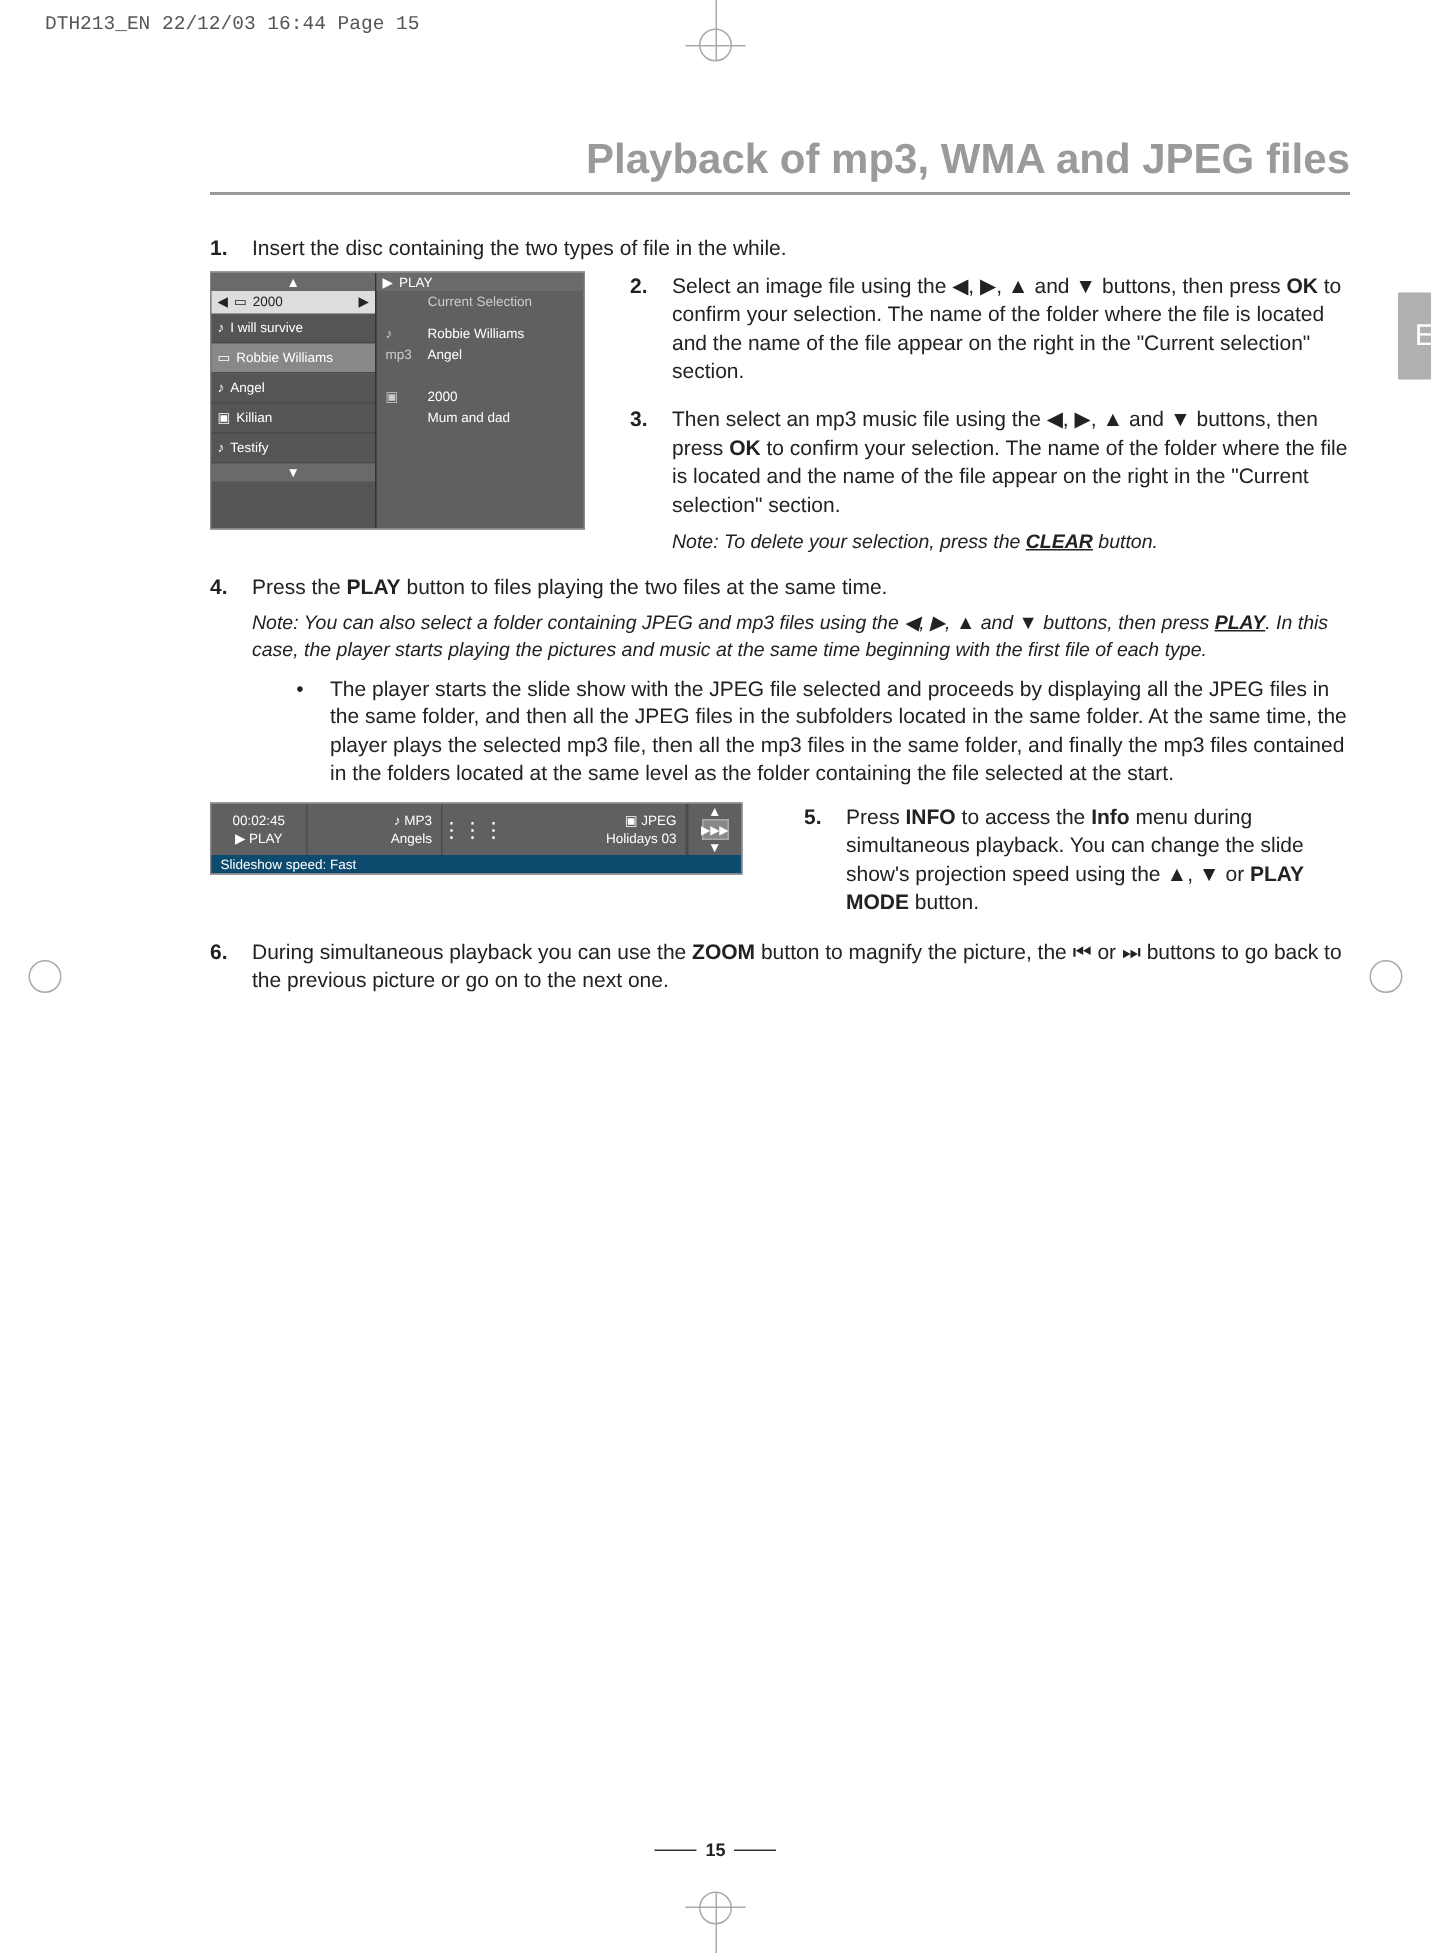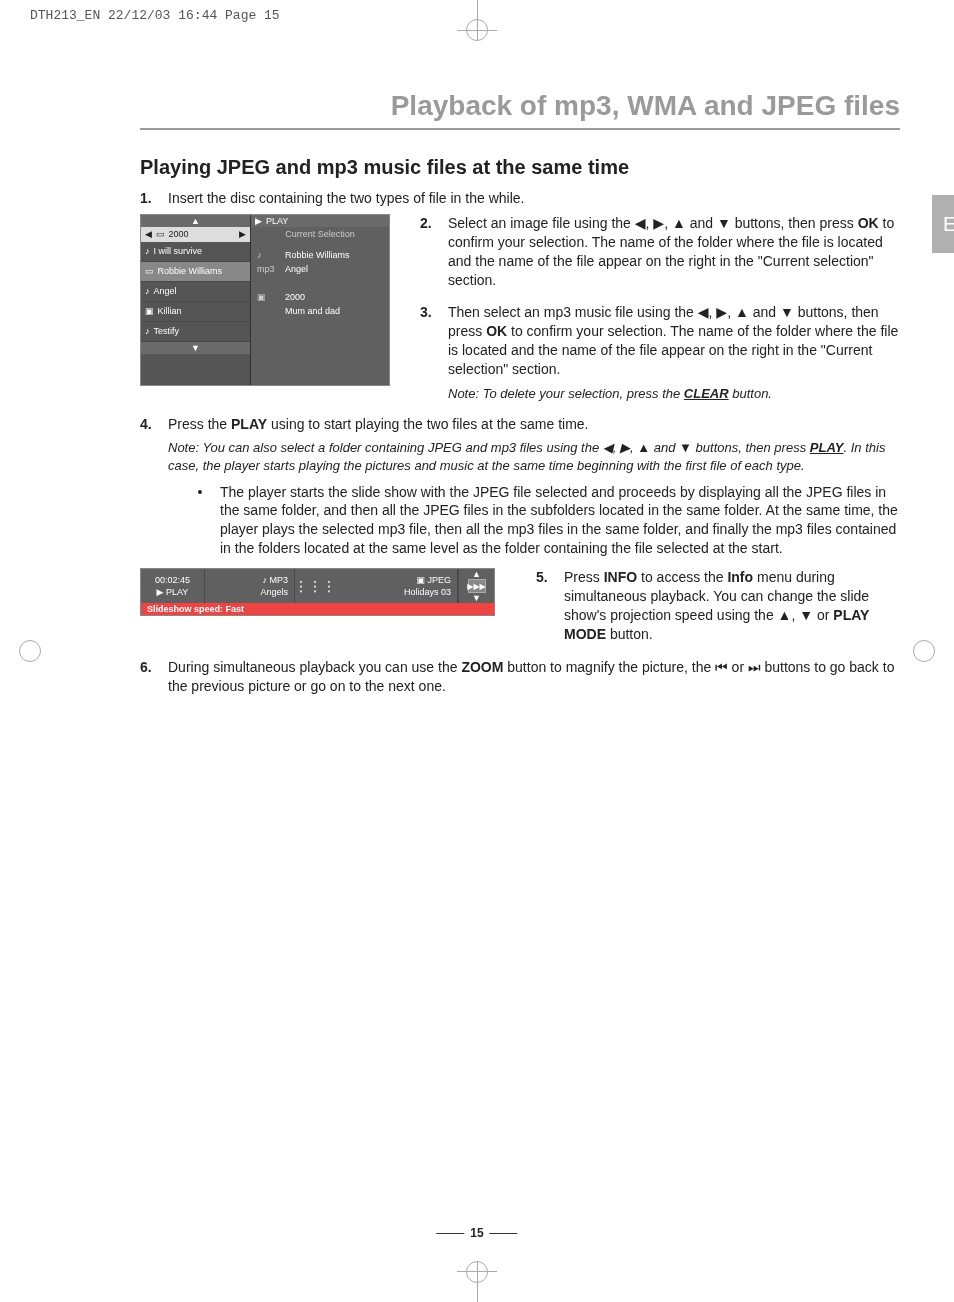--- a/index.html
+++ b/index.html
@@ -126,21 +126,21 @@
     color:#fff;
     font-size:9px;
     display:flex; flex-direction:column;
   }
   .fig2 .top { flex:1; display:flex; align-items:stretch; }
   .fig2 .cell { border-right:1px solid #4a4a4a; display:flex; flex-direction:column; justify-content:center; padding:2px 6px; gap:2px;align-items:flex-end; }
   .fig2 .cell.center { align-items:center; }
   .fig2 .grid { flex:none; width:40px; display:flex; align-items:center; justify-content:center; font-size:14px; }
   .fig2 .arrows { width:36px; display:flex; flex-direction:column; align-items:center; border-left:1px solid #4a4a4a; }
   .fig2 .arrows div { flex:1; display:flex; align-items:center; justify-content:center; }
-  .fig2 .bot { height:16px; background:#ef4444; display:flex; align-items:center; padding:0 6px;font-weight:bold; }
+  .fig2 .bot { height:16px; background:#0c4a6e; display:flex; align-items:center; padding:0 6px; }
   .fig2 .iconbox { background:#888; border:1px solid #aaa; width:18px; height:14px; display:inline-flex; align-items:center; justify-content:center; font-size:8px; }
   .pagenum { position:absolute; bottom:62px; left:50%; transform:translateX(-50%); font-weight:bold; font-size:12px; }
   .pagenum::before, .pagenum::after { content:""; display:inline-block; vertical-align:middle; width:28px; height:1px; background:#333; margin:0 6px; }
 </style>
 </head>
 <body>
 
 <div class="print-header">DTH213_EN  22/12/03  16:44  Page 15</div>
 
 <div class="crop-top">
@@ -153,21 +153,20 @@
     <div class="circle"></div>
   </div>
 <div class="crop-right">
     <div class="circle"></div>
   </div>
 
 <div class="page">
   <div class="lang-tab">EN</div>
   <div class="chapter-title">Playback of mp3, WMA and JPEG files</div>
 
-  <h2 class="section">Playing JPEG and mp3 music files at the same time</h2>
 
 
   <div class="numlist">
     <div class="numitem">
       <div class="num">1.</div>
       <div class="txt">Insert the disc containing the two types of file in the while.</div>
     </div>
   </div>
 
   <div class="row-with-fig">
@@ -245,21 +244,21 @@
 
       <p class="note" style="margin-left:28px;">
         <span>Note: To delete your selection, press the </span><span class="b">CLEAR</span><span> button.</span>
       </p>
     </div>
   </div>
 
   <div class="numitem" style="margin-top:6px;">
     <div class="num">4.</div>
     <div class="txt">
-      <span>Press the </span><b>PLAY</b><span> using to start playing the two files at the same time.</span>
+      <span>Press the </span><b>PLAY</b><span> button to files playing the two files at the same time.</span>
     </div>
   </div>
 
   <p class="note" style="margin-left:28px;">
     <span>Note: You can also select a folder containing JPEG and mp3 files using the </span>
     <span>◀</span><i>, </i><span>▶</span><i>, </i><span>▲</span><i> and </i><span>▼</span>
     <span> buttons, then press </span><span class="b">PLAY</span><span>. In this case, the player starts playing the pictures and music at the same time beginning with the first file of each type.</span>
   </p>
 
   <div class="bullet">

